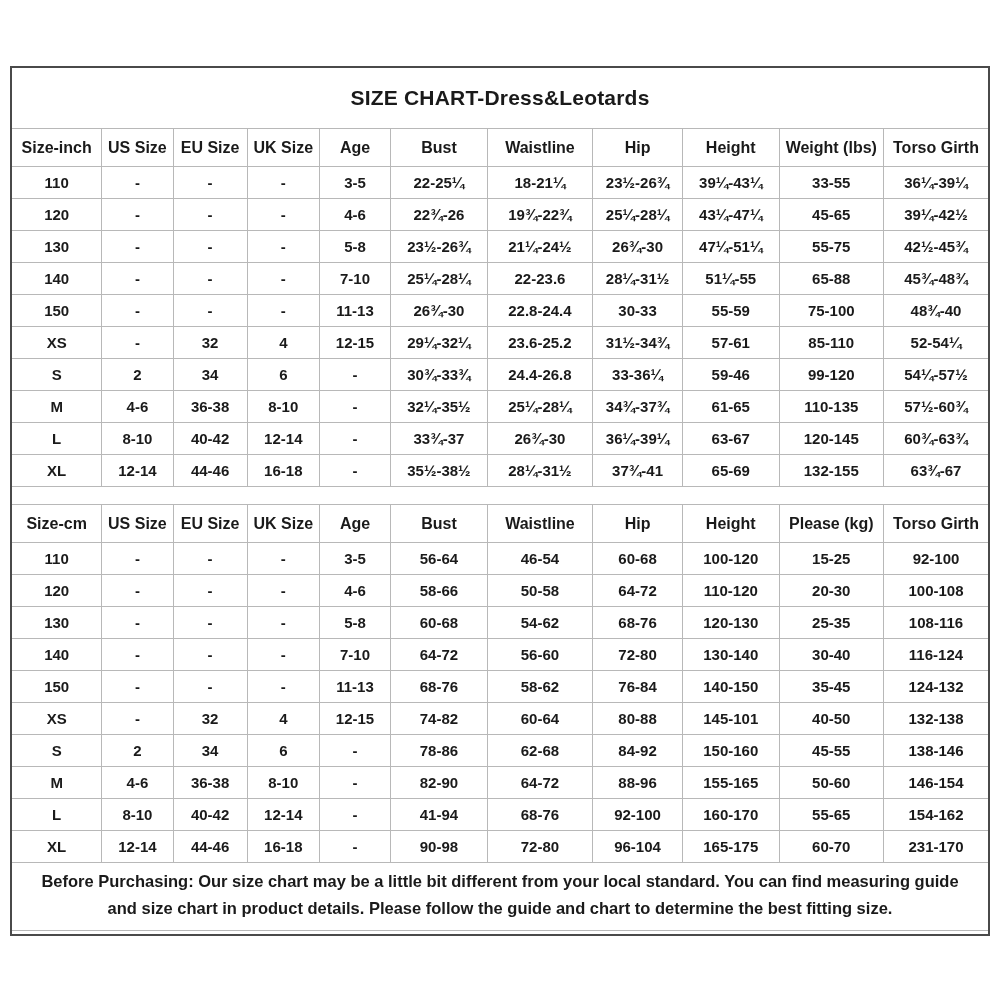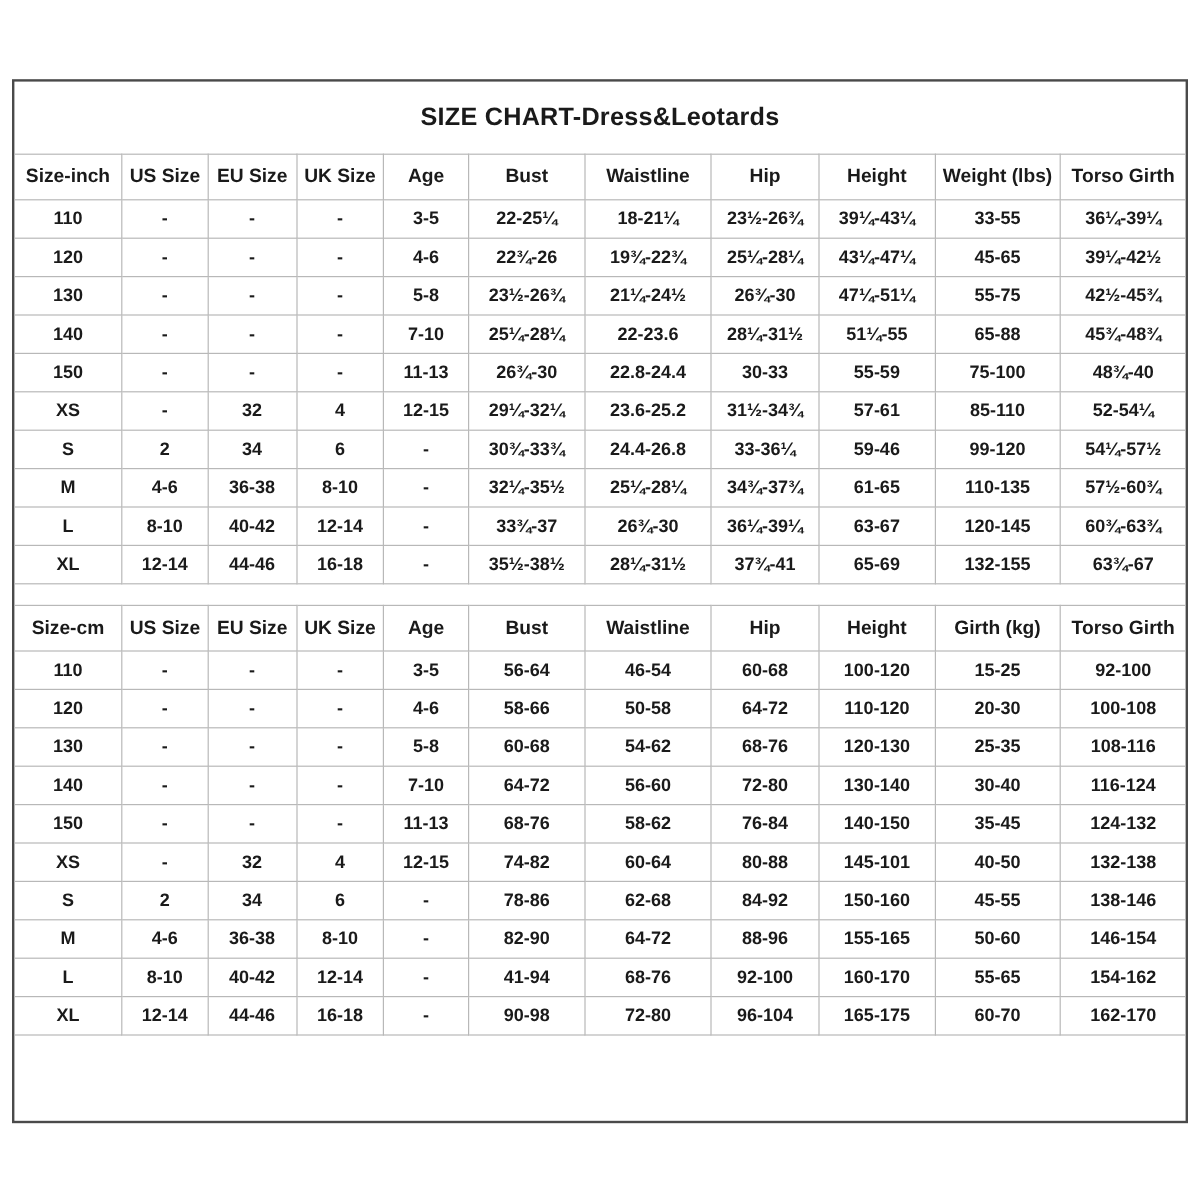--- a/index.html
+++ b/index.html
@@ -262,21 +262,21 @@
           <tr>
             <th>Size-cm</th>
             <th>US Size</th>
             <th>EU Size</th>
             <th>UK Size</th>
             <th>Age</th>
             <th>Bust</th>
             <th>Waistline</th>
             <th>Hip</th>
             <th>Height</th>
-            <th>Girth (kg)</th>
+            <th>Please (kg)</th>
             <th>Torso Girth</th>
           </tr>
         </thead>
         <tbody>
           <tr>
             <td>110</td>
             <td>-</td>
             <td>-</td>
             <td>-</td>
             <td>3-5</td>
@@ -395,22 +395,25 @@
             <td>XL</td>
             <td>12-14</td>
             <td>44-46</td>
             <td>16-18</td>
             <td>-</td>
             <td>90-98</td>
             <td>72-80</td>
             <td>96-104</td>
             <td>165-175</td>
             <td>60-70</td>
-            <td>162-170</td>
+            <td>231-170</td>
           </tr>
         </tbody>
       </table>
 
+    <div class="note-box">
+      <p>Before Purchasing: Our size chart may be a little bit different from your local standard. You can find measuring guide and size chart in product details. Please follow the guide and chart to determine the best fitting size.</p>
+    </div>
 
     <div class="bottom-spacer"></div>
 
   </div>
 </div>
 
 </body></html>

